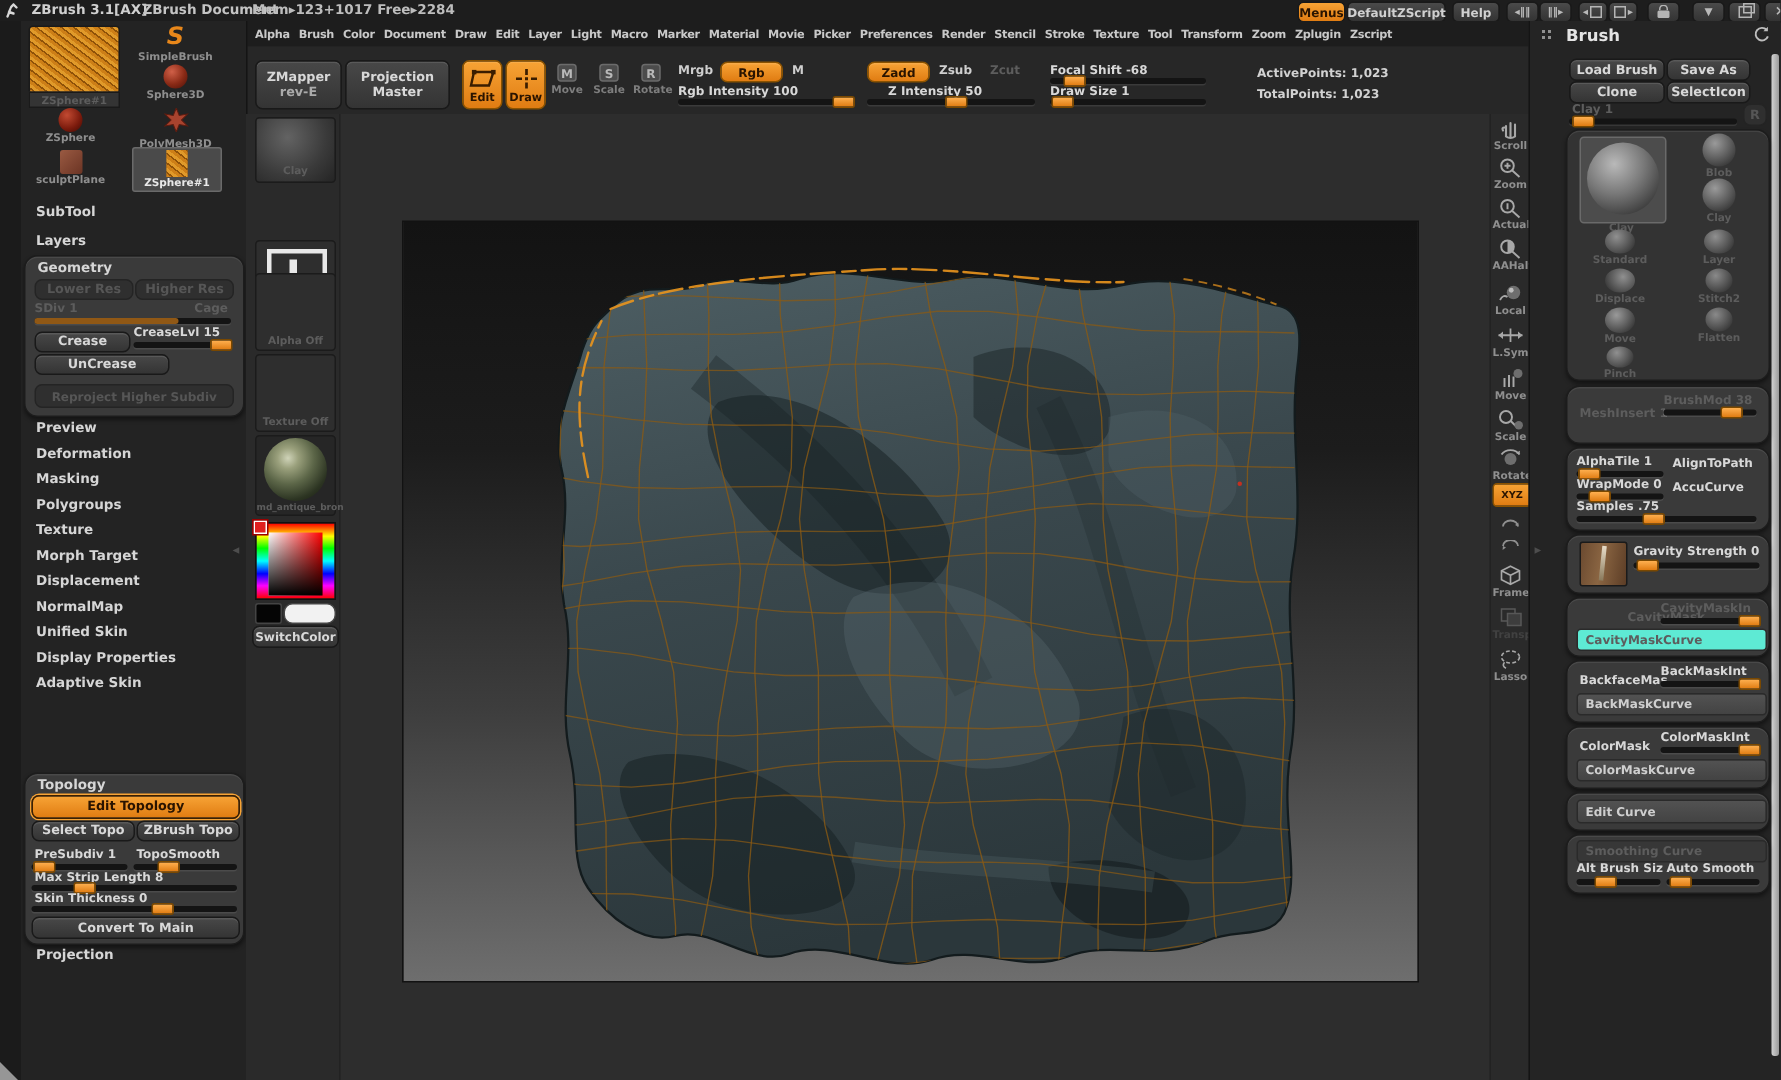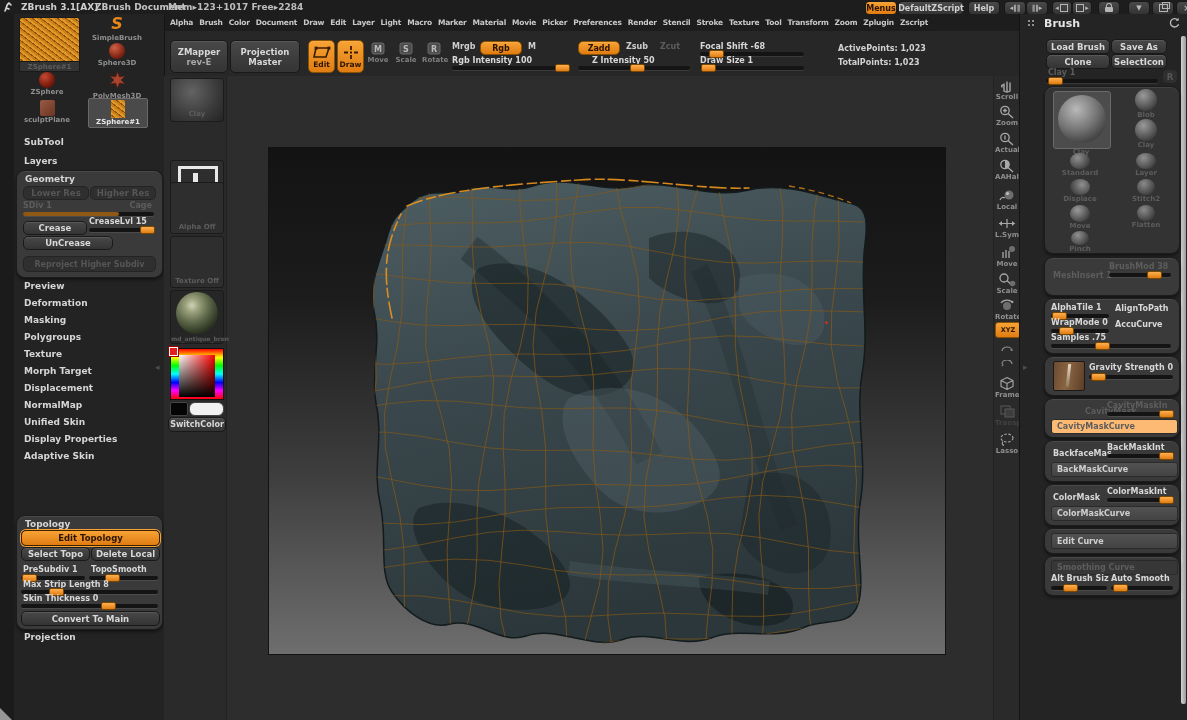--- a/index.html
+++ b/index.html
@@ -280,21 +280,21 @@
 
     <div class="box" style="left:2px;top:501px;width:145px;height:113px;">
       <div class="abs hdr" style="left:8px;top:3px;">Topology</div>
       <div class="btn on" style="left:4px;top:14px;width:137px;height:14px;border:1px solid #3c2000;box-shadow:0 0 0 1px #f7a335;">
           <span>Edit Topology</span>
         </div>
       <div class="btn" style="left:4px;top:31px;width:67px;height:12px;">
           <span>Select Topo</span>
         </div>
       <div class="btn" style="left:74px;top:31px;width:67px;height:12px;">
-          <span>Delete Local</span>
+          <span>ZBrush Topo</span>
         </div>
       <div class="abs" style="left:4px;top:49px;width:64px;height:16px;cursor:pointer;">
         <span class="slbl" style="left:2px;top:0;">PreSubdiv 1</span>
         <div class="track" style="left:0;top:11px;width:64px;">
             <div class="knob" style="left:1px;"></div>
           </div>
       </div>
       <div class="abs" style="left:72px;top:49px;width:69px;height:16px;cursor:pointer;">
         <span class="slbl" style="left:2px;top:0;">TopoSmooth</span>
         <div class="track" style="left:0;top:11px;width:69px;">
@@ -621,21 +621,21 @@
   </div>
 
   <div class="box" style="left:1044px;top:398px;width:134px;height:38px;">
     <span class="slbl dim" style="left:8px;top:8px;cursor:pointer;margin-left:32px;">CavityMask</span>
     <div class="abs" style="left:62px;top:2px;width:66px;height:16px;cursor:pointer;">
       <span class="slbl dim" style="left:0;top:0;">CavityMaskIn</span>
       <div class="track" style="left:0;top:11px;width:66px;">
           <div class="knob" style="left:52px;"></div>
         </div>
     </div>
-    <div class="curvebar" style="left:6px;top:20px;width:120px;height:13px;background:#fdba74;">
+    <div class="curvebar" style="left:6px;top:20px;width:120px;height:13px;background:#5eead4;">
         <span class="dim">CavityMaskCurve</span>
       </div>
   </div>
 
   <div class="box" style="left:1044px;top:440px;width:134px;height:40px;">
     <span class="slbl" style="left:8px;top:8px;cursor:pointer;">BackfaceMas</span>
     <div class="abs" style="left:62px;top:2px;width:66px;height:16px;cursor:pointer;">
       <span class="slbl" style="left:0;top:0;">BackMaskInt</span>
       <div class="track" style="left:0;top:11px;width:66px;">
           <div class="knob" style="left:52px;"></div>

